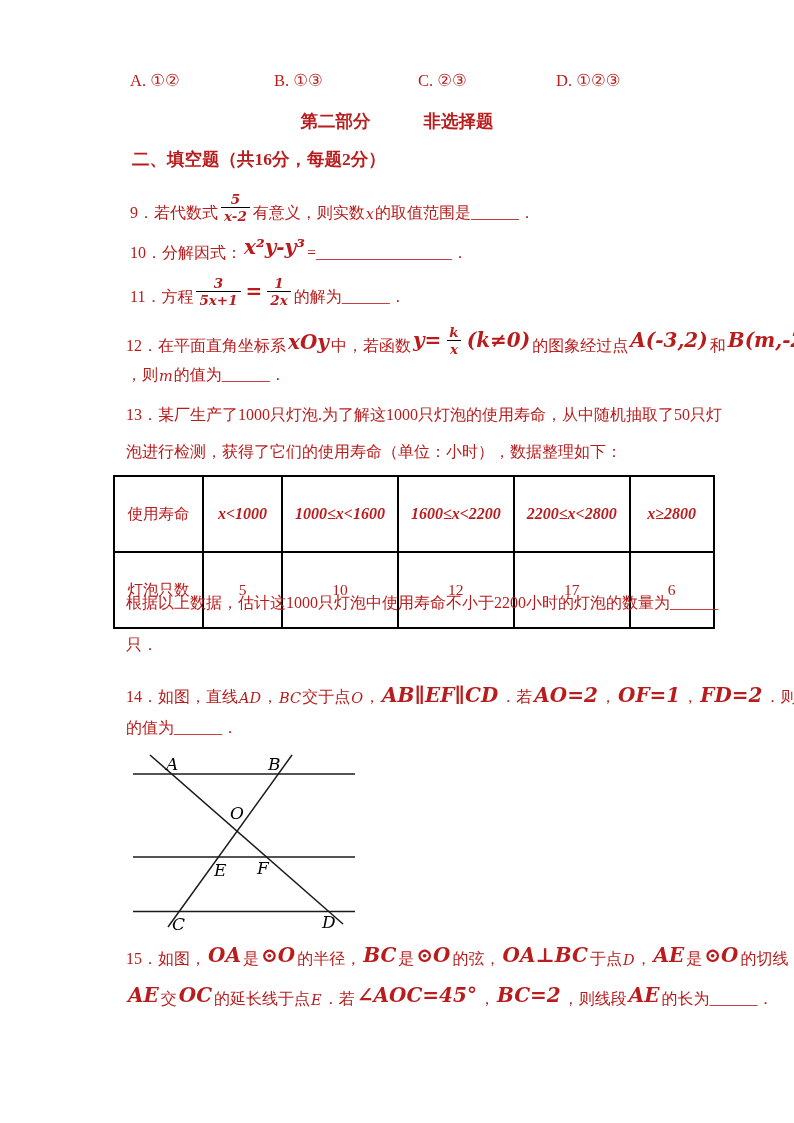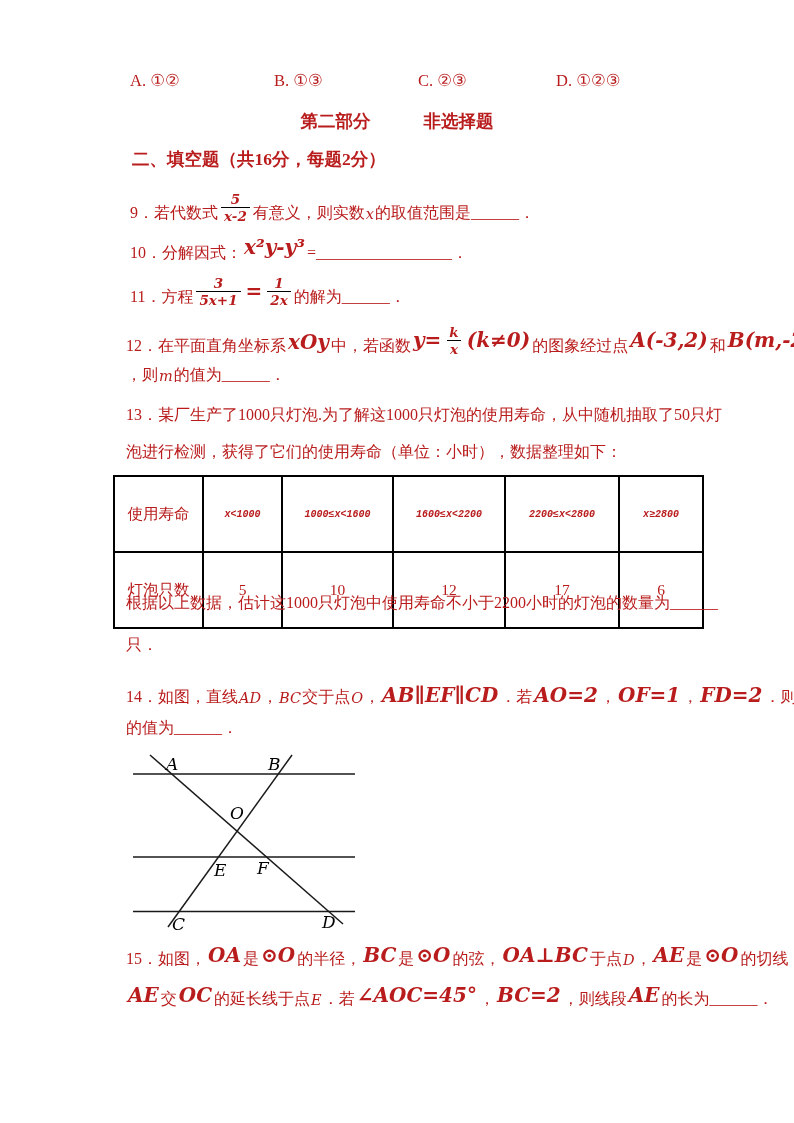--- a/index.html
+++ b/index.html
@@ -18,21 +18,21 @@
   .frac span{padding:0 3px;}
   .fgroup{display:inline-flex;align-items:center;}
   .up2{margin-bottom:2px}.up4{margin-bottom:4px}
   .opt{position:absolute;top:71px;font-size:16.5px;}
   .part-heading{position:absolute;top:109px;left:0;width:100%;display:flex;
         justify-content:center;gap:53px;font-weight:bold;font-size:17.5px;}
   .section-heading{position:absolute;top:147px;left:132px;font-weight:bold;font-size:17.5px;}
   table.lifespan{position:absolute;left:113px;top:475px;border-collapse:collapse;}
   table.lifespan td{border:2px solid #000;text-align:center;vertical-align:middle;
         height:50px;padding:12px;font-size:15.5px;}
-  table.lifespan td.mh{font-family:Liberation Mono, monospace;font-style:italic;font-weight:bold;font-size:10px;}
+  table.lifespan td.mh{font-family:Liberation Serif, serif;font-style:italic;font-weight:bold;font-size:16px;}
   .c0{width:63px}.c1{width:53px}.c2{width:85px}.c3{width:86px}.c4{width:88px}.c5{width:58px}
   svg.fig text{font-family:"DejaVu Serif",serif;font-style:italic;font-size:17px;fill:#000;}
   svg.fig line{stroke:#1a1a1a;stroke-width:1.5;}
 </style>
 </head>
 <body>
 
 <div class="page">
 
   <span class="opt" style="left:130px">A. ①②</span>

